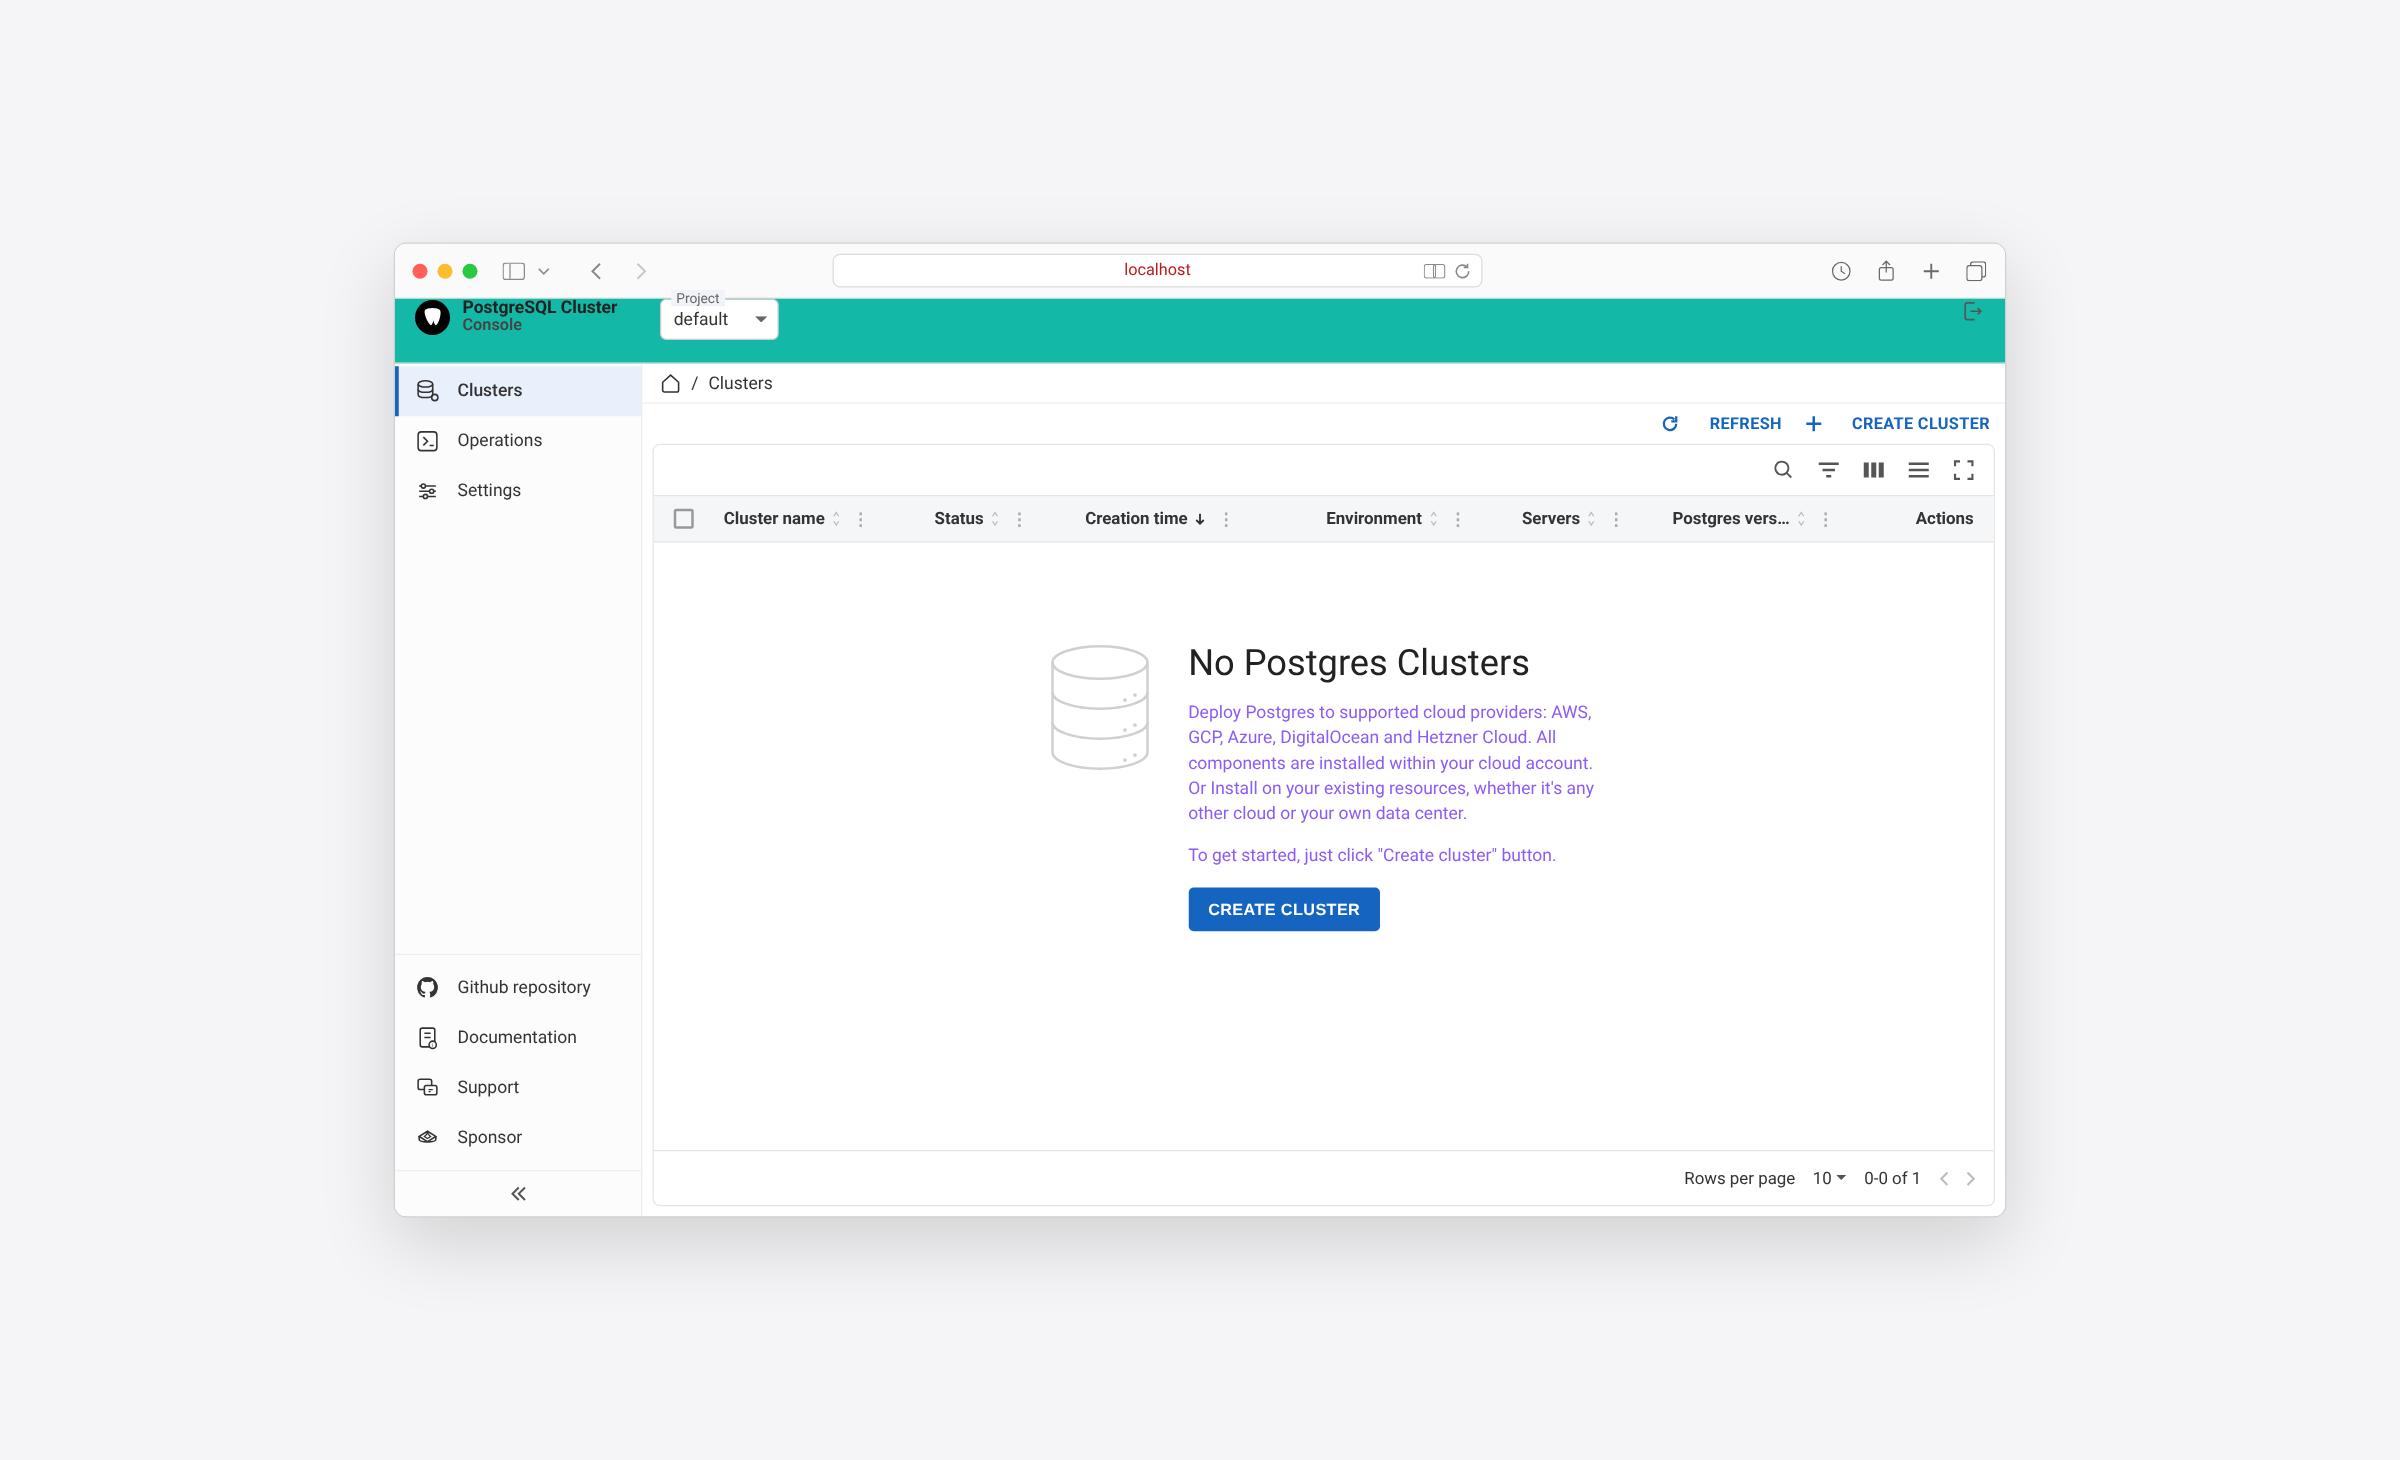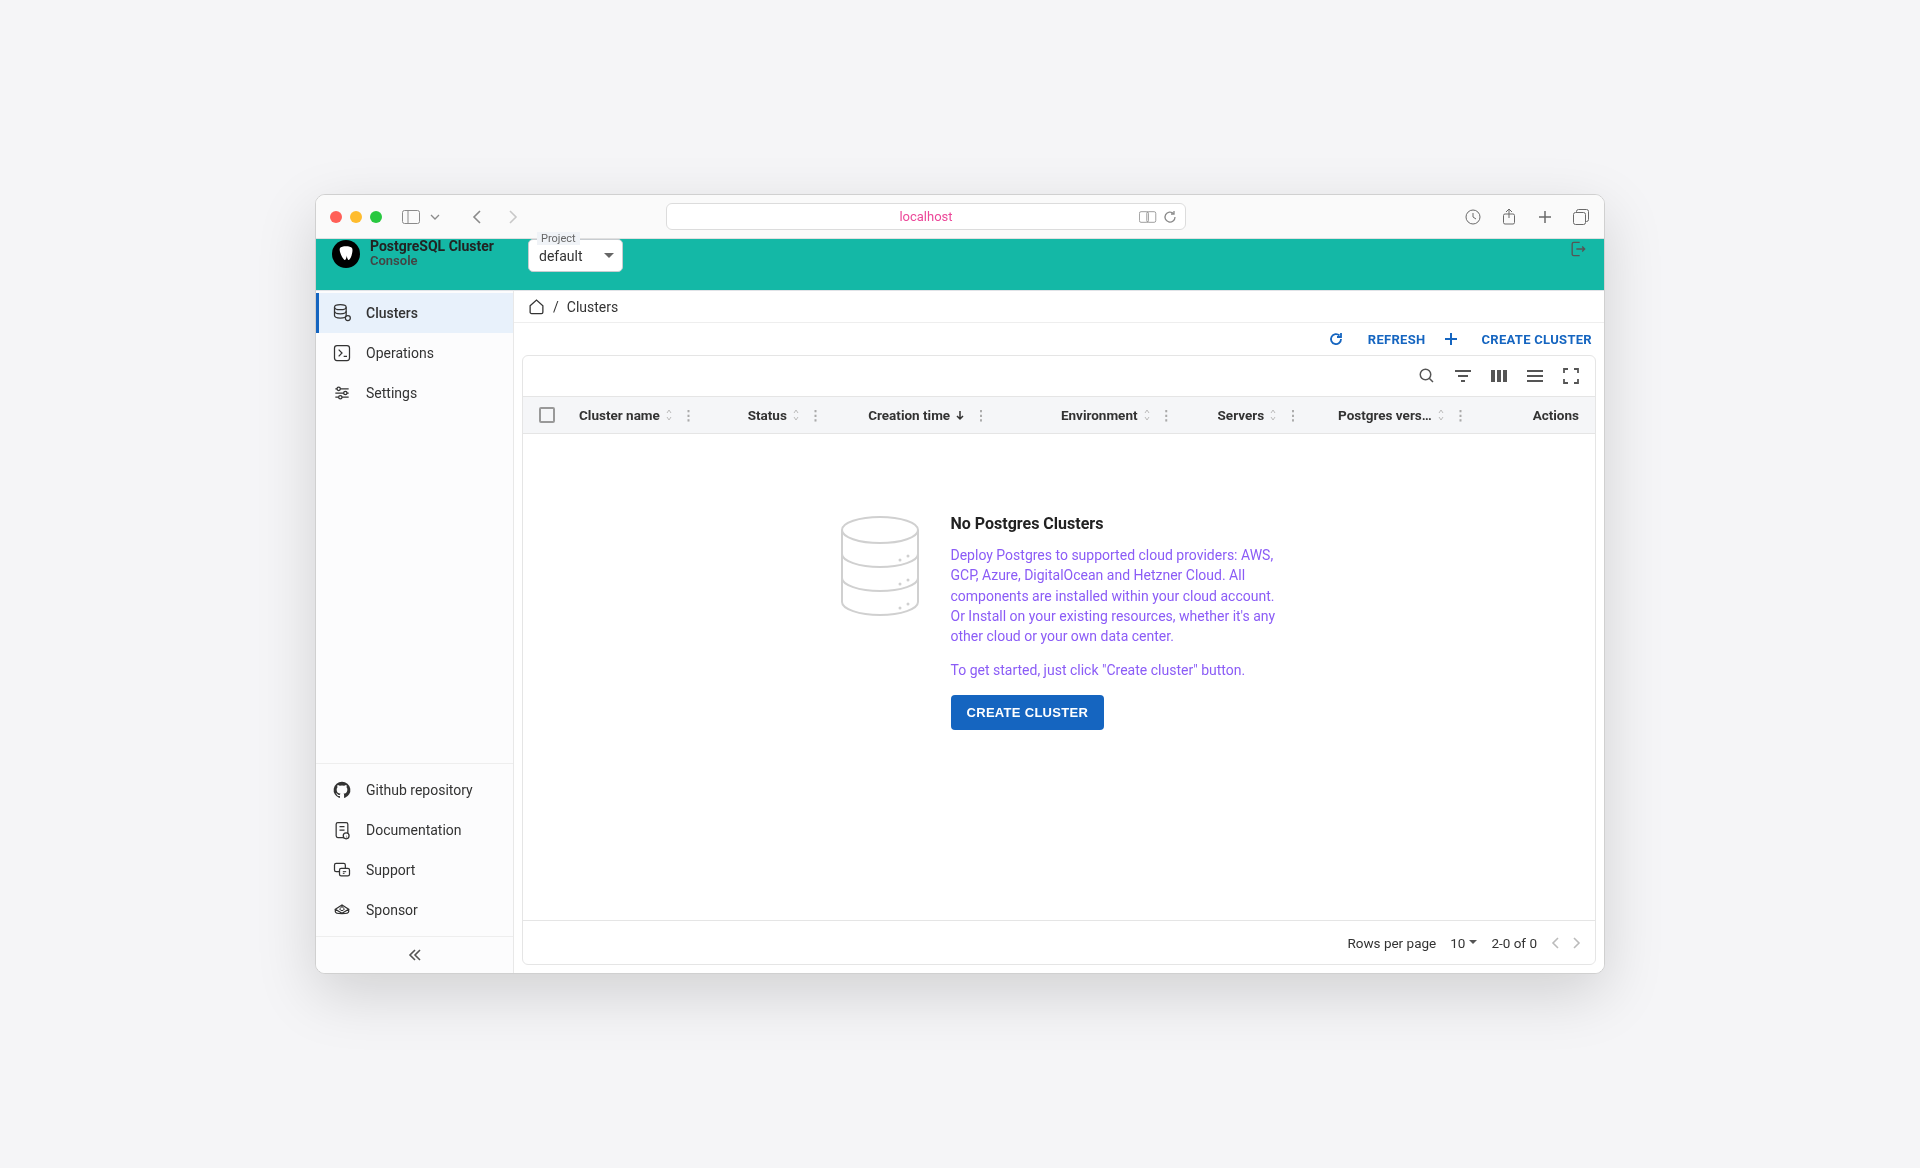--- a/index.html
+++ b/index.html
@@ -45,21 +45,21 @@
       margin: 0 auto;
       width: 520px;
       height: 27px;
       background: #fff;
       border: 1px solid #dcdcdc;
       border-radius: 6px;
       display: flex;
       align-items: center;
       justify-content: center;
       font-size: 13px;
-      color: #ec4899;
+      color: #b91c1c;
       position: relative;
     }
     .addr-right-icons {
       position: absolute;
       right: 8px;
       display: flex;
       align-items: center;
       gap: 6px;
       color: #8a8a8a;
     }
@@ -191,21 +191,21 @@
     .empty-state {
       flex:1;
       display:flex;
       align-items:flex-start;
       gap:28px;
       justify-content:center;
       padding-top: 80px;
     }
     .empty-illus { color:#d3d3d3; }
     .empty-text { max-width: 330px; }
-    .empty-title { font-size:16px; font-weight:700; color:#222; margin-bottom:12px; }
+    .empty-title { font-size:29px; font-weight:400; color:#222; margin-bottom:12px; }
     .empty-para { font-size:14px; color:#8b5cf6; line-height:1.45; margin-bottom:14px; }
     .primary-btn {
       background:#1565c0;
       color:#fff;
       font-weight:700;
       font-size:13px;
       border:none;
       padding: 10px 16px;
       border-radius:4px;
       cursor:pointer;
@@ -566,21 +566,21 @@
         </div>
 
         <div class="table-footer">
           <span>Rows per page</span>
           <div class="rows-select">
             <span>10</span>
             <svg width="8" height="5" viewBox="0 0 8 5">
                 <path d="M0 0l4 4 4-4" fill="#555"></path>
               </svg>
           </div>
-          <span>2-0 of 0</span>
+          <span>0-0 of 1</span>
           <span class="pager-btn">
             <svg width="8" height="12" viewBox="0 0 8 12">
                 <path d="M7 1L2 6l5 5" stroke="#bbb" stroke-width="1.6" fill="none"></path>
               </svg>
           </span>
           <span class="pager-btn">
             <svg width="8" height="12" viewBox="0 0 8 12">
                 <path d="M1 1l5 5-5 5" stroke="#bbb" stroke-width="1.6" fill="none"></path>
               </svg>
           </span>

